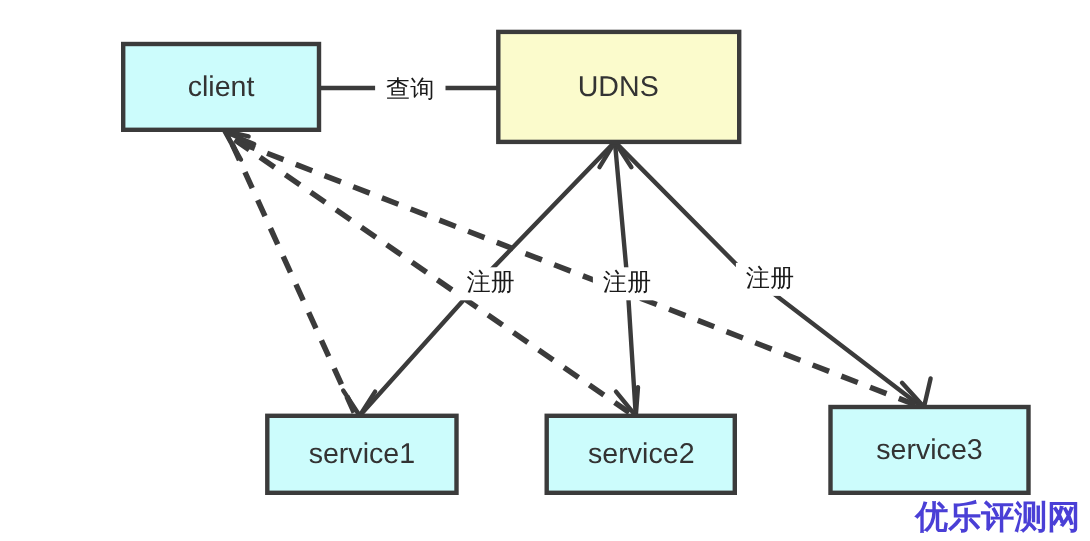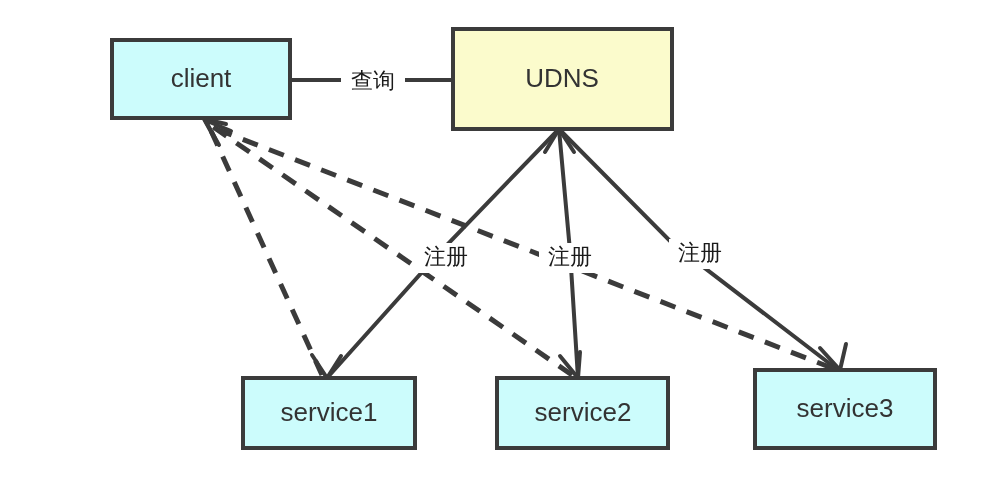--- a/index.html
+++ b/index.html
@@ -191,14 +191,15 @@
       <text class="edge-label" x="570" y="258">注册</text>
     </g>
 
     <g>
       <rect class="edge-label-bg" x="669" y="239" width="62" height="30"></rect>
       <text class="edge-label" x="700" y="254">注册</text>
     </g>
 
   </svg>
 
+  <div class="watermark" id="watermark-review">优乐评测网</div>
 
 </div>
 
 </body></html>

